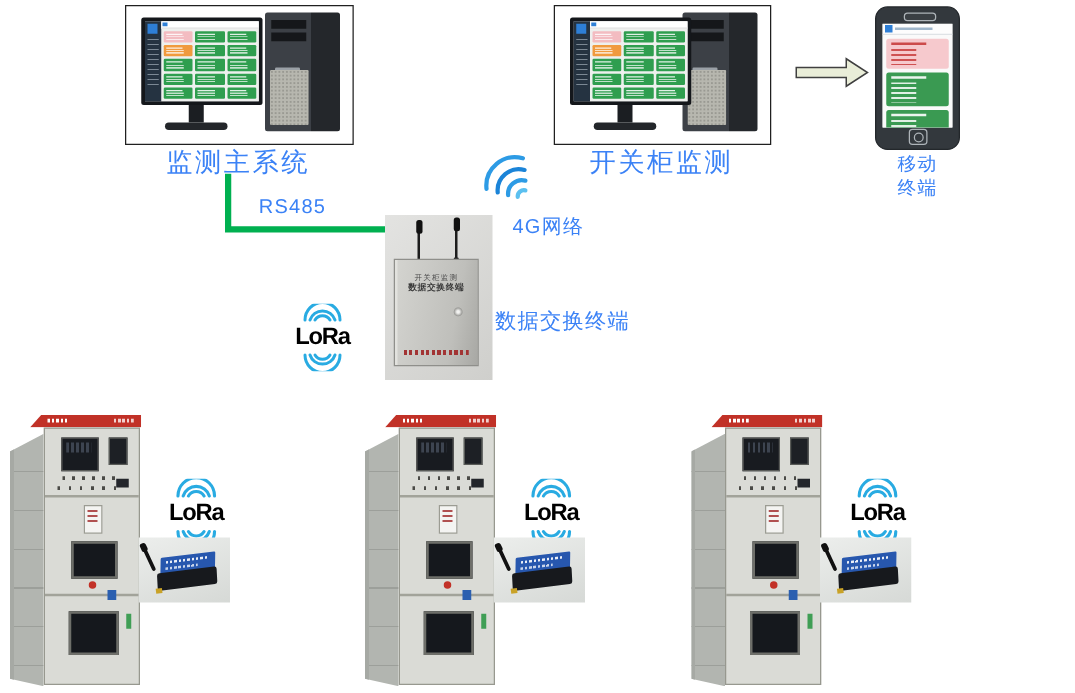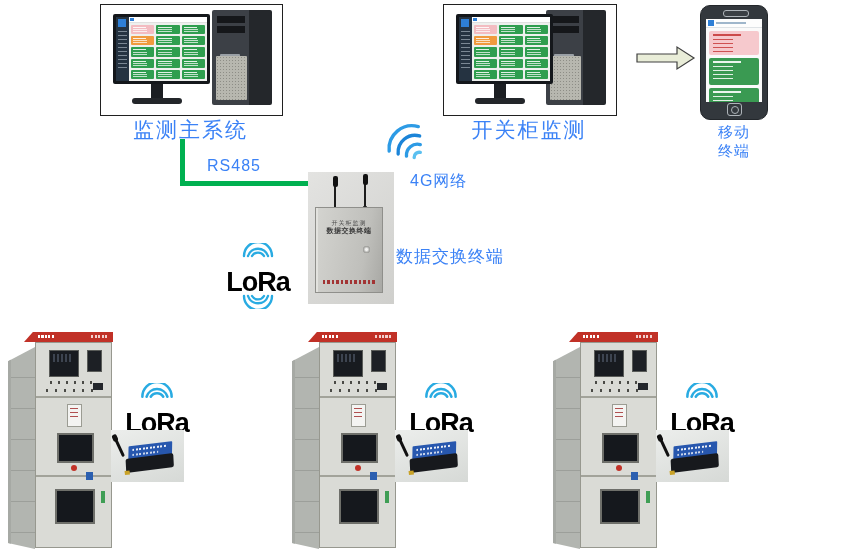--- a/index.html
+++ b/index.html
@@ -97,22 +97,22 @@
   .metal-box .bt1{margin-top:12px;text-align:center;font-size:6px;color:#4a4a4a;letter-spacing:1px;line-height:7px;}
   .metal-box .bt2{text-align:center;font-size:7px;font-weight:bold;color:#3a3a3a;letter-spacing:0.5px;line-height:8px;}
   .metal-box .lock{position:absolute;right:12px;top:38px;width:7px;height:7px;border-radius:50%;
     background:radial-gradient(#f2f2f0 20%,#7f7f7b 80%);}
   .metal-box .company{position:absolute;left:7px;bottom:8px;width:52px;height:4px;
     background:repeating-linear-gradient(90deg,#a23434 0 2.5px,transparent 2.5px 4.5px);}
   #receiver-label{left:396px;top:245px;font-size:17px;letter-spacing:1px;}
 
   
   .lora{width:78px;text-align:center;}
-  .lora .txt{font-size:27px;font-weight:bold;color:#000;letter-spacing:-1px;line-height:24px;
-    font-family:"Liberation Sans","DejaVu Sans",sans-serif;margin-top:12px;}
+  .lora .txt{font-size:19px;font-weight:bold;color:#000;letter-spacing:-1px;line-height:24px;
+    font-family:"Liberation Sans","DejaVu Sans",sans-serif;}
   .lora svg{display:block;margin:0 auto;}
   #lora-terminal{left:219px;top:243px;}
 
   
   .cab-group{position:absolute;top:325px;width:230px;height:229px;}
   #cab-g1{left:0px;} #cab-g2{left:284px;} #cab-g3{left:545px;}
   .cab-side{position:absolute;left:8px;top:22px;width:27px;height:202px;background:#b2b5b0;
     clip-path:polygon(0 7%,100% 0,100% 100%,0 97%);
     background-image:linear-gradient(90deg,#a6a9a4 0 3px,transparent 3px),
       repeating-linear-gradient(180deg,transparent 0 30px,#9c9f9a 30px 31px);}

